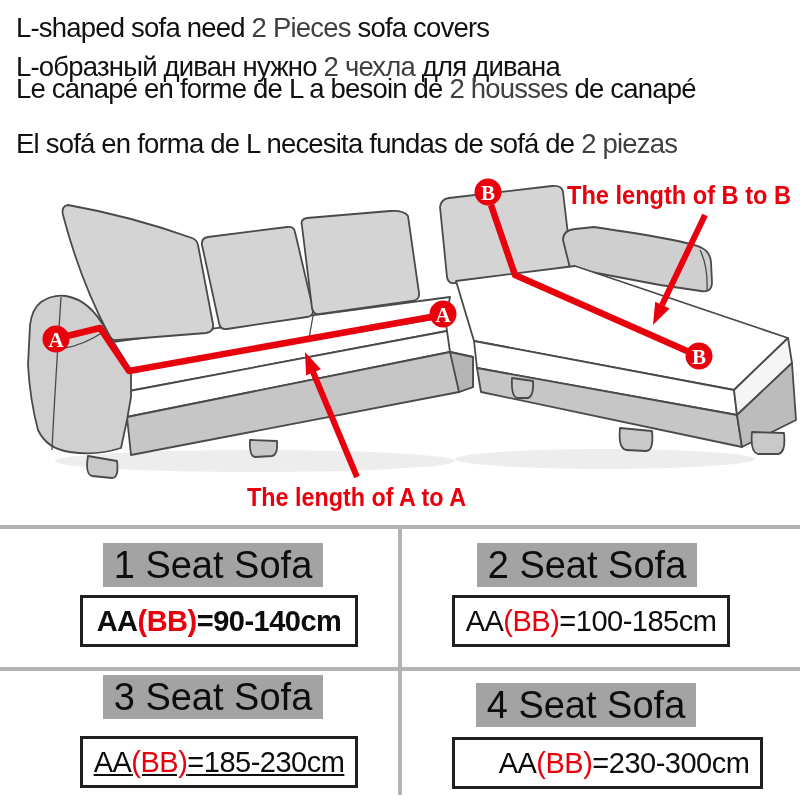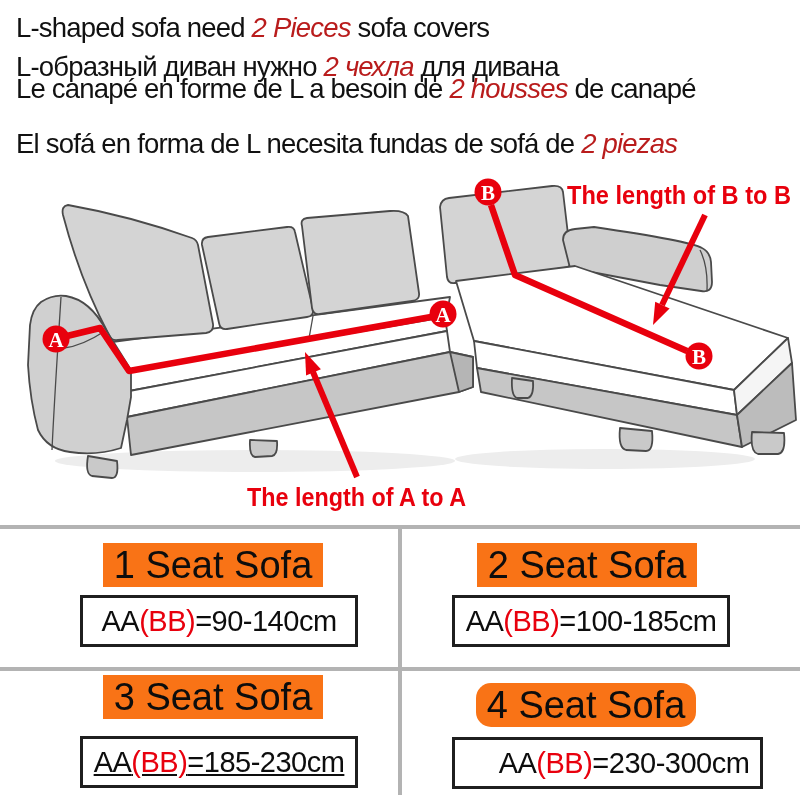--- a/index.html
+++ b/index.html
@@ -4,48 +4,48 @@
 <style>
   html,body{margin:0;padding:0;}
   body{
     width:800px;height:800px;position:relative;background:#ffffff;
     font-family:"Liberation Sans",sans-serif;overflow:hidden;
   }
   .intro-line{
     position:absolute;left:16px;font-size:27.5px;letter-spacing:-0.8px;
     color:#111;white-space:nowrap;
   }
-  .intro-line .hl{color:#b91c1c;font-style:italic;}
+  .intro-line .hl{color:#404040;}
   #line-en{top:12px;}
   #line-ru{top:51px;}
   #line-fr{top:73px;}
   #line-es{top:128px;}
 
   #diagram-svg{position:absolute;left:0;top:170px;width:800px;height:350px;}
 
   .size-table{position:absolute;left:0;top:525px;width:800px;height:275px;}
   .grid-h{position:absolute;left:0;width:800px;height:4px;background:#b3b3b3;}
   #grid-h1{top:0;}
   #grid-h2{top:142px;}
   .grid-v{position:absolute;left:398px;top:4px;width:4px;height:266px;background:#b3b3b3;}
   .cell-title{
-    position:absolute;width:220px;height:44px;background:#f97316;
+    position:absolute;width:220px;height:44px;background:#a3a3a3;
     font-size:38px;line-height:44px;text-align:center;color:#0d0d0d;
     white-space:nowrap;
   }
   .cell-value{
     position:absolute;width:272px;height:46px;background:#ffffff;
     border:3px solid #1f1f1f;font-size:29px;line-height:46px;text-align:center;
     color:#0d0d0d;letter-spacing:-0.5px;white-space:nowrap;
   }
   .cell-value .bb{color:#e8000d;}
-  #title-1{left:103px;top:18px;}   #value-1{left:80px;top:70px;}
+  #title-1{left:103px;top:18px;}   #value-1{left:80px;top:70px;font-weight:bold;}
   #title-2{left:477px;top:18px;}   #value-2{left:452px;top:70px;}
   #title-3{left:103px;top:150px;}  #value-3{left:80px;top:211px;text-decoration:underline;}
-  #title-4{left:476px;top:158px;border-radius:15px;}  #value-4{left:452px;top:212px;padding-left:33px;}
+  #title-4{left:476px;top:158px;}  #value-4{left:452px;top:212px;padding-left:33px;}
 </style>
 </head>
 <body>
 
 <div>
   <div class="intro-line" id="line-en"><span>L-shaped sofa need </span><span class="hl">2 Pieces</span><span> sofa covers</span></div>
   <div class="intro-line" id="line-ru"><span>L-образный диван нужно </span><span class="hl">2 чехла</span><span> для дивана</span></div>
   <div class="intro-line" id="line-fr"><span>Le canapé en forme de L a besoin de </span><span class="hl">2 housses</span><span> de canapé</span></div>
   <div class="intro-line" id="line-es"><span>El sofá en forma de L necesita fundas de sofá de </span><span class="hl">2 piezas</span><span></span></div>
 </div>

